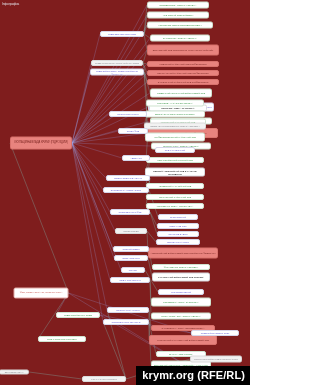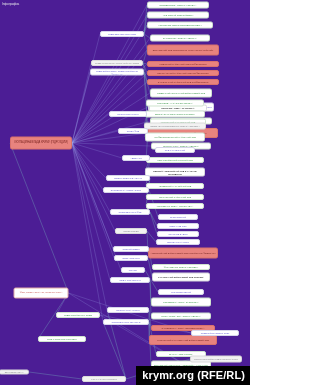--- a/index.html
+++ b/index.html
@@ -1,21 +1,21 @@
 <!DOCTYPE html>
 <html><head>
 <meta charset="utf-8">
 <title>Network Graph</title>
 <style>
   html,body{margin:0;padding:0;background:#ffffff;}
   body{
     width:250px;height:385px;overflow:hidden;position:relative;
     font-family:"Liberation Sans","DejaVu Sans",sans-serif;
   }
-  #stage{position:absolute;inset:0;width:250px;height:385px;background:#4c1d95;}
+  #stage{position:absolute;inset:0;width:250px;height:385px;background:#7f1d1d;}
   #edges{position:absolute;left:0;top:0;width:250px;height:385px;}
 
   .node{
     position:absolute;box-sizing:border-box;
     display:flex;align-items:center;justify-content:center;
     text-align:center;line-height:1.05;
     border-radius:2px;overflow:hidden;
     padding:0 1px;
     white-space:normal;word-break:break-word;
     transform:translate(-50%,-50%);

